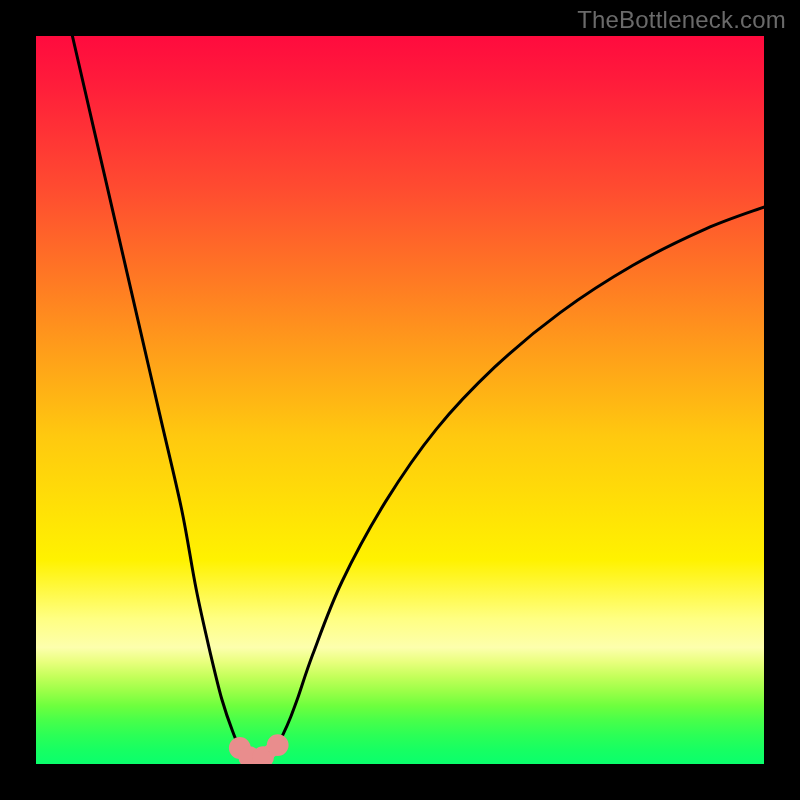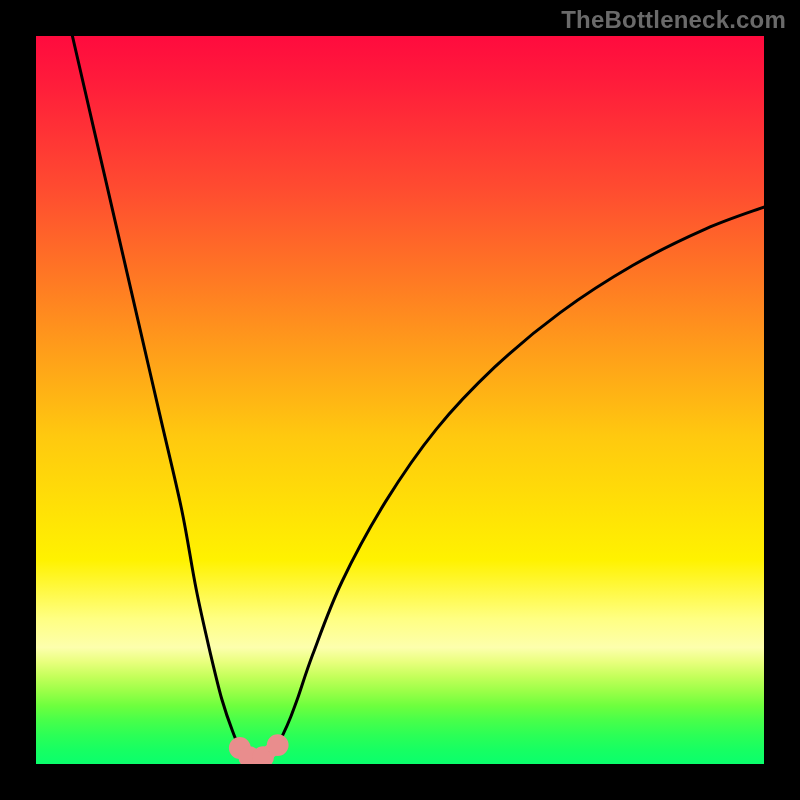--- a/index.html
+++ b/index.html
@@ -48,21 +48,21 @@
       #17ff62 98%,
       #0aff6c 100%
     );
   }
   .watermark {
     position: absolute;
     top: 6px;
     right: 14px;
     color: #6a6a6a;
     font-size: 24px;
-    font-weight: 700;
+    font-weight: 400;
     letter-spacing: 0.2px;
     user-select: none;
   }
   svg.curve {
     position: absolute;
     inset: 0;
     width: 100%;
     height: 100%;
   }
 </style>

